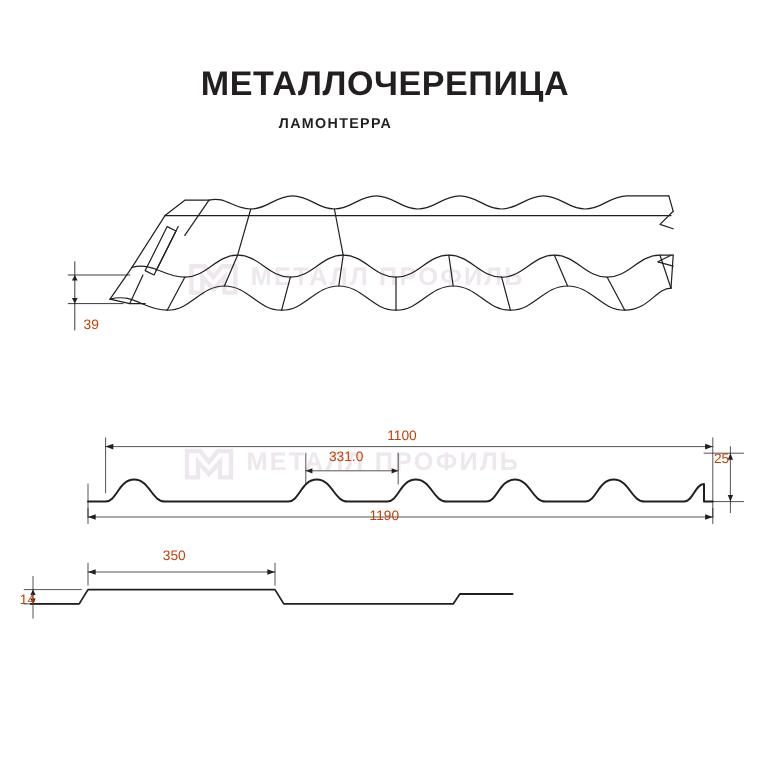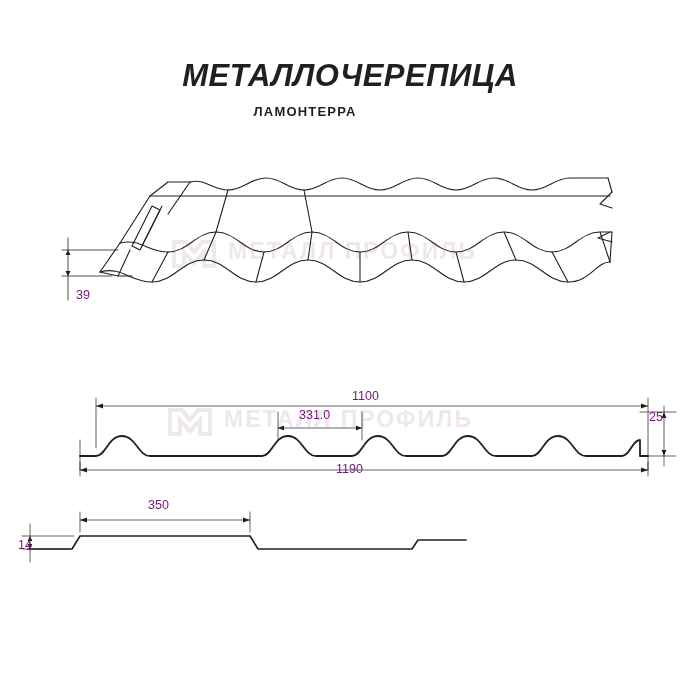--- a/index.html
+++ b/index.html
@@ -24,37 +24,36 @@
   .title-main {
     position: absolute;
     left: 0;
     top: 58px;
     width: 700px;
     text-align: center;
     font-size: 31px;
     font-weight: bold;
     letter-spacing: 0.5px;
     color: #231f20;
-    font-style: italic;
   }
   .title-sub {
     position: absolute;
     left: 0;
     top: 104px;
     width: 610px;
     text-align: center;
     font-size: 13px;
     font-weight: bold;
     letter-spacing: 1.2px;
     color: #231f20;
   }
   .dim-label {
     position: absolute;
     font-size: 12.5px;
-    color: #701a75;
+    color: #c2410c;
     white-space: nowrap;
   }
   .wm {
     position: absolute;
     font-size: 23px;
     font-weight: bold;
     letter-spacing: 2px;
     color: #efe7ee;
     white-space: nowrap;
     pointer-events: none;

